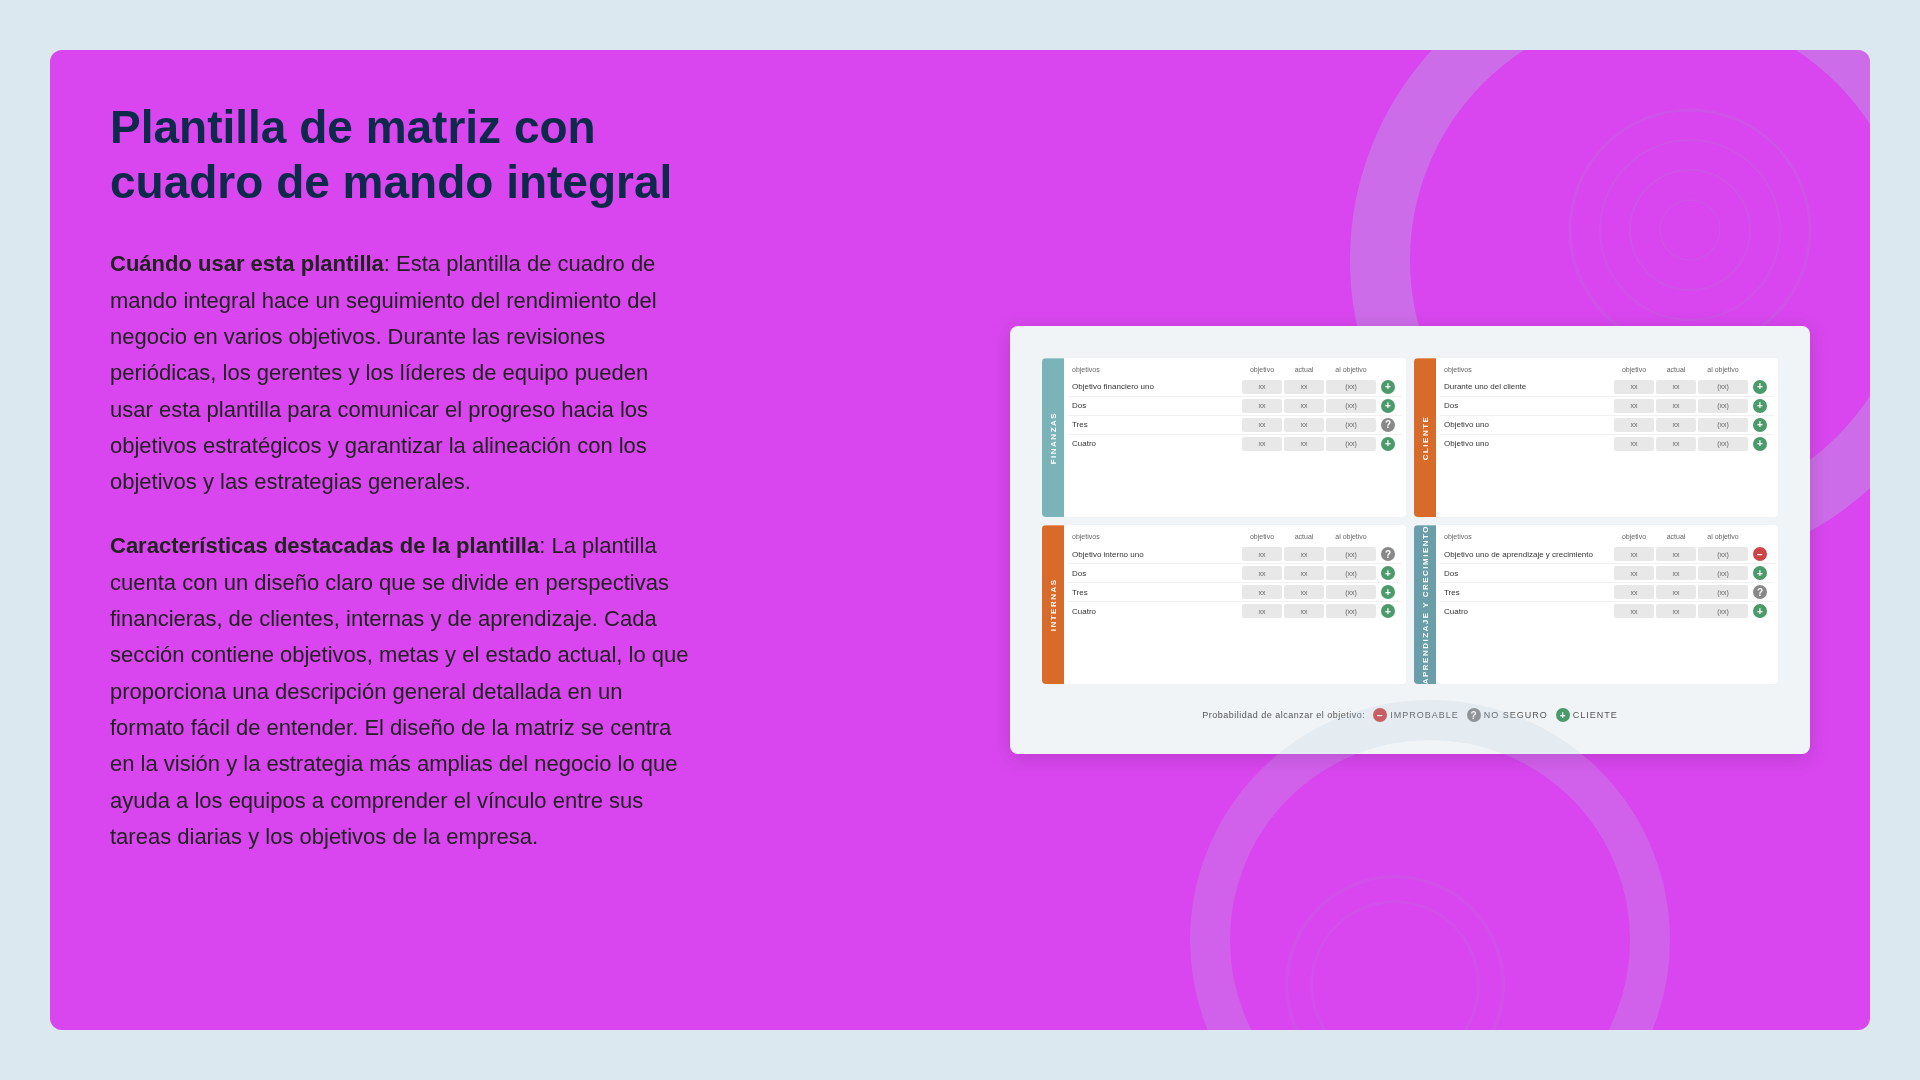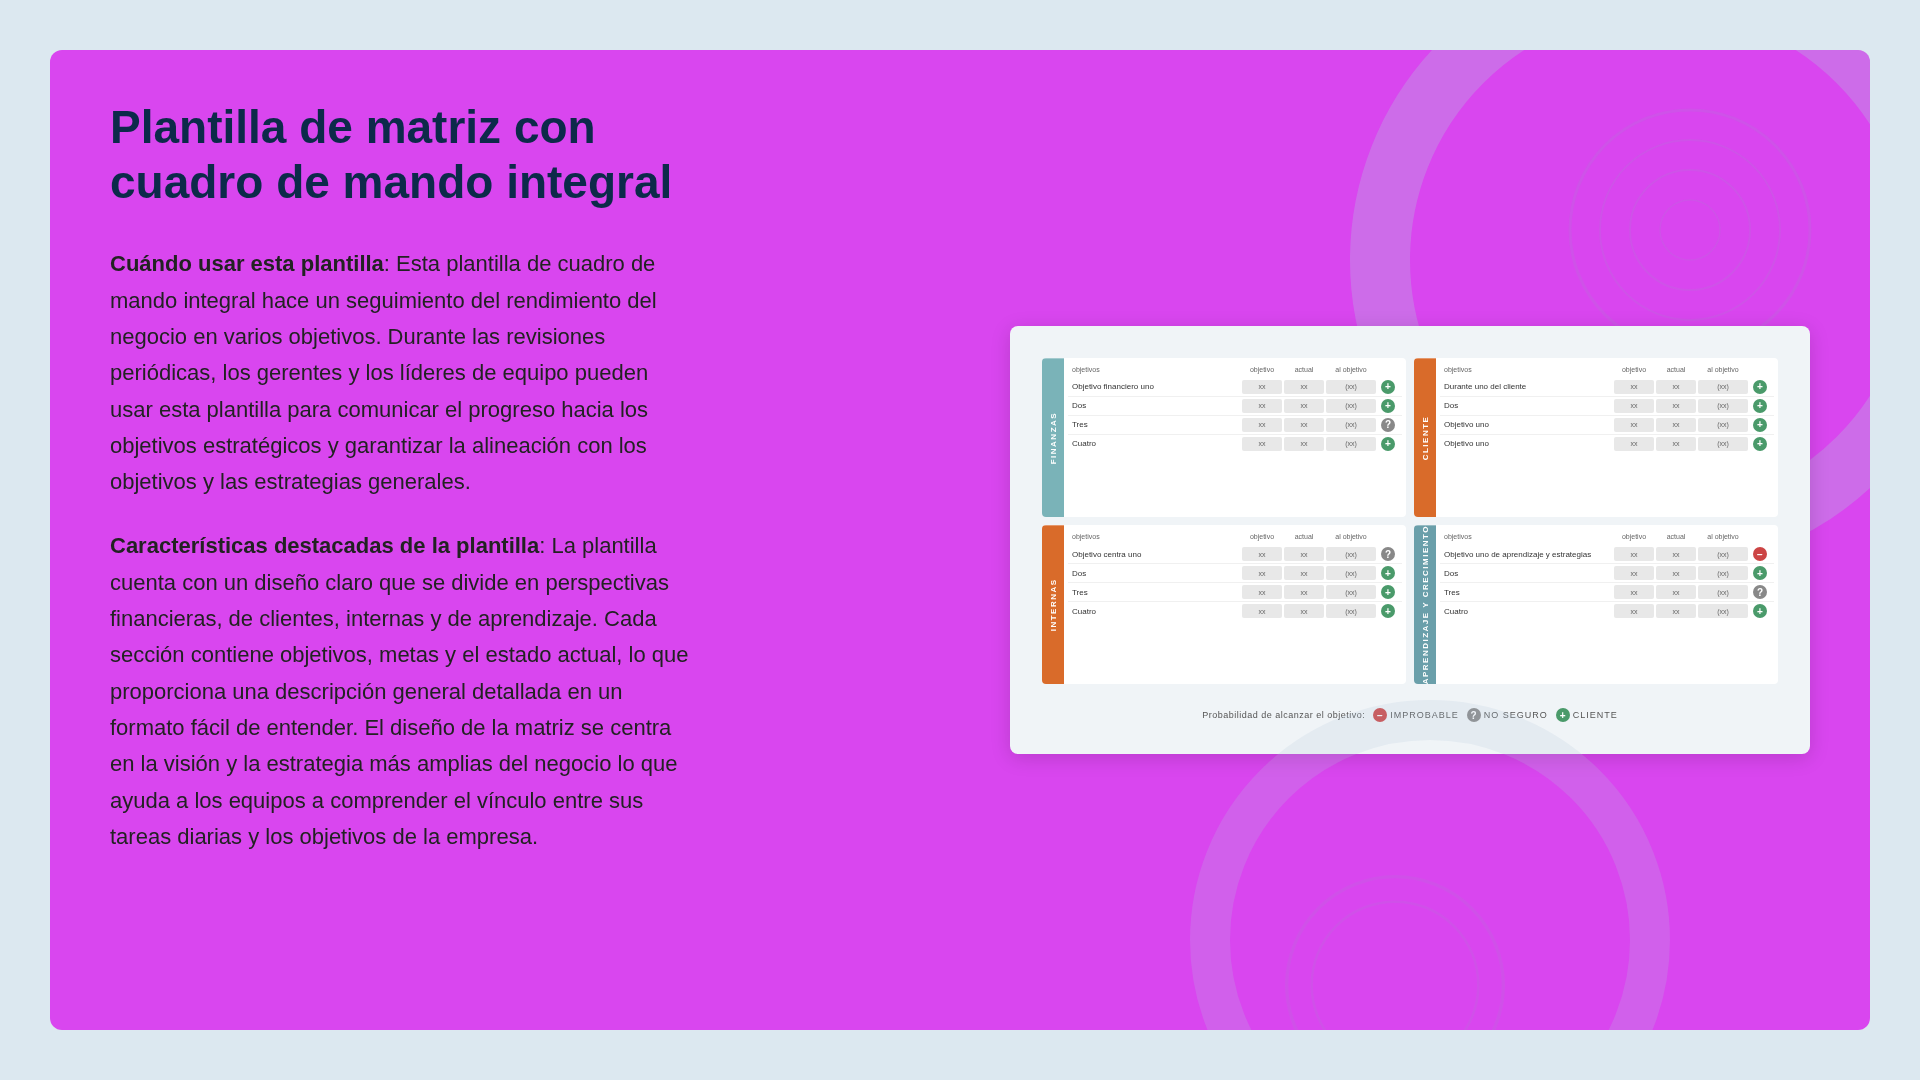--- a/index.html
+++ b/index.html
@@ -340,21 +340,21 @@
             <div class="quadrant-label label-internas">INTERNAS</div>
             <div class="quadrant-content">
               <div class="q-header">
                 <span>objetivos</span>
                 <span>objetivo</span>
                 <span>actual</span>
                 <span>al objetivo</span>
                 <span></span>
               </div>
               <div class="q-row">
-                <div class="q-row-name">Objetivo centra uno</div>
+                <div class="q-row-name">Objetivo interno uno</div>
                 <div class="q-cell">xx</div>
                 <div class="q-cell">xx</div>
                 <div class="q-cell">(xx)</div>
                 <div class="q-btn btn-q">?</div>
               </div>
               <div class="q-row">
                 <div class="q-row-name">Dos</div>
                 <div class="q-cell">xx</div>
                 <div class="q-cell">xx</div>
                 <div class="q-cell">(xx)</div>
@@ -380,21 +380,21 @@
             <div class="quadrant-label label-aprendizaje">APRENDIZAJE Y CRECIMIENTO</div>
             <div class="quadrant-content">
               <div class="q-header">
                 <span>objetivos</span>
                 <span>objetivo</span>
                 <span>actual</span>
                 <span>al objetivo</span>
                 <span></span>
               </div>
               <div class="q-row">
-                <div class="q-row-name">Objetivo uno de aprendizaje y estrategias</div>
+                <div class="q-row-name">Objetivo uno de aprendizaje y crecimiento</div>
                 <div class="q-cell">xx</div>
                 <div class="q-cell">xx</div>
                 <div class="q-cell">(xx)</div>
                 <div class="q-btn btn-minus">−</div>
               </div>
               <div class="q-row">
                 <div class="q-row-name">Dos</div>
                 <div class="q-cell">xx</div>
                 <div class="q-cell">xx</div>
                 <div class="q-cell">(xx)</div>

